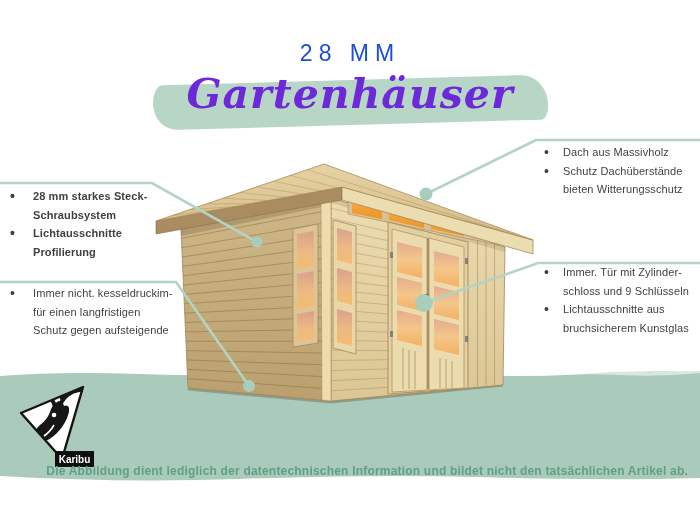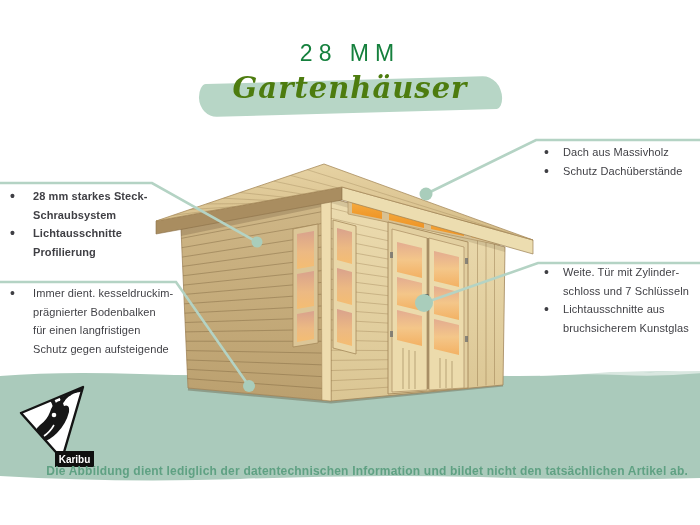--- a/index.html
+++ b/index.html
@@ -2,28 +2,28 @@
 <html><head>
 <meta charset="utf-8">
 <style>
   html,body{margin:0;padding:0;background:#fff;}
   body{width:700px;height:525px;position:relative;overflow:hidden;
        font-family:"Liberation Sans",sans-serif;}
   #stage{position:absolute;inset:0;}
   svg{position:absolute;left:0;top:0;}
 
   .hdr{position:absolute;left:0;top:40px;width:700px;text-align:center;z-index:5;}
-  .size-label{font-size:23px;letter-spacing:6px;color:#15803d;}
+  .size-label{font-size:23px;letter-spacing:6px;color:#1d4ed8;}
   .script-wrap{position:absolute;left:0;top:70px;width:700px;text-align:center;z-index:5;}
   .script-box{display:inline-block;position:relative;padding:4px 30px 10px;}
   .script-box::before{content:"";position:absolute;left:-4px;right:-4px;top:10px;bottom:0;
       background:#b7d6c6;border-radius:16px 42px 12px 38px / 30px 48px 24px 42px;
       transform:rotate(-1.6deg);}
   .script-text{position:relative;font-family:"DejaVu Serif",serif;font-style:italic;
-      font-weight:700;font-size:29px;line-height:1;color:#4d7c0f;letter-spacing:1px;}
+      font-weight:700;font-size:41px;line-height:1;color:#6d28d9;letter-spacing:1px;}
 
   .callout{position:absolute;z-index:6;}
   .crow{position:relative;padding-left:27px;font-size:11px;line-height:18.5px;
         color:#3f3f44;white-space:nowrap;letter-spacing:0.1px;}
   .crow.b::before{content:"\2022";position:absolute;left:4px;top:0;font-size:14px;color:#3f3f44;}
   .c-left-top{left:6px;top:187px;width:180px;font-weight:bold;}
   .c-left-bottom{left:6px;top:284px;width:200px;}
   .c-right-top{left:536px;top:143px;width:164px;}
   .c-right-top .crow.b::before,.c-right-mid .crow.b::before{left:8px;}
   .c-right-mid{left:536px;top:263px;width:164px;}
@@ -249,32 +249,32 @@
   </div>
 
   <div class="callout c-left-top">
     <div class="crow b"><span>28 mm starkes Steck-</span></div>
     <div class="crow"><span>Schraubsystem</span></div>
     <div class="crow b"><span>Lichtausschnitte</span></div>
     <div class="crow"><span>Profilierung</span></div>
   </div>
 
   <div class="callout c-left-bottom">
-    <div class="crow b"><span>Immer dient. kesseldruckim-</span></div>
-    <div class="crow"><span>prägnierter Bodenbalken</span></div>
+    <div class="crow b"><span>Immer nicht. kesseldruckim-</span></div>
     <div class="crow"><span>für einen langfristigen</span></div>
     <div class="crow"><span>Schutz gegen aufsteigende</span></div>
   </div>
 
   <div class="callout c-right-top">
     <div class="crow b"><span>Dach aus Massivholz</span></div>
     <div class="crow b"><span>Schutz Dachüberstände</span></div>
+    <div class="crow"><span>bieten Witterungsschutz</span></div>
   </div>
 
   <div class="callout c-right-mid">
-    <div class="crow b"><span>Weite. Tür mit Zylinder-</span></div>
-    <div class="crow"><span>schloss und 7 Schlüsseln</span></div>
+    <div class="crow b"><span>Immer. Tür mit Zylinder-</span></div>
+    <div class="crow"><span>schloss und 9 Schlüsseln</span></div>
     <div class="crow b"><span>Lichtausschnitte aus</span></div>
     <div class="crow"><span>bruchsicherem Kunstglas</span></div>
   </div>
 
   <div class="disclaimer">Die Abbildung dient lediglich der datentechnischen Information und bildet nicht den tatsächlichen Artikel ab.</div>
 </div>
 
 </body></html>

